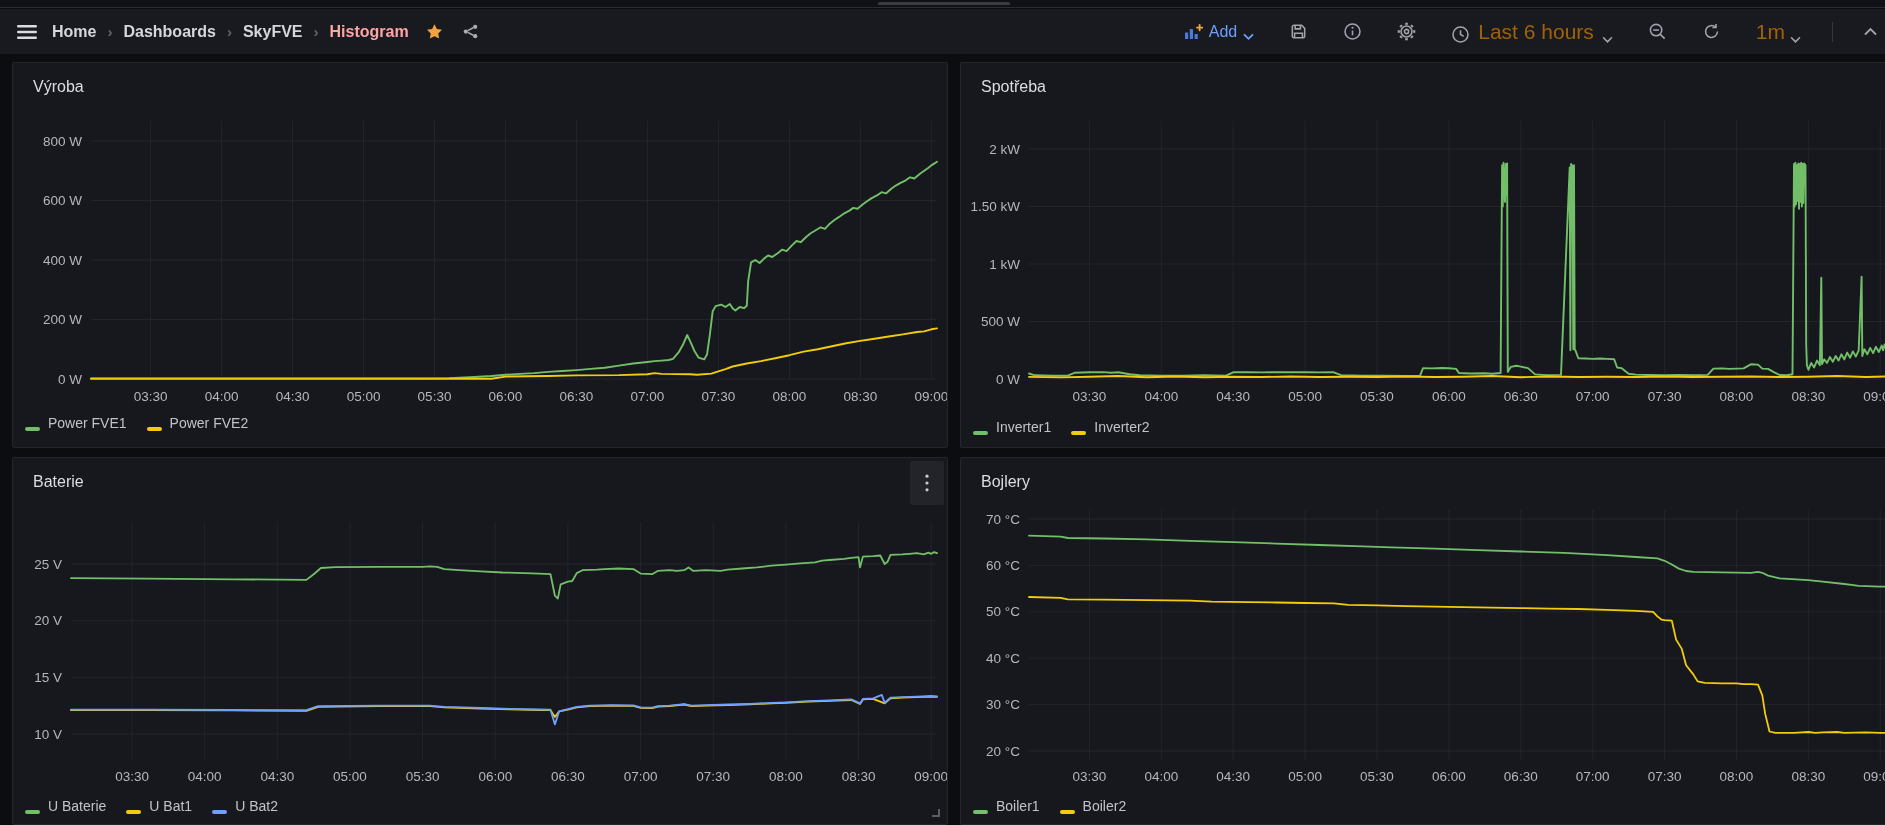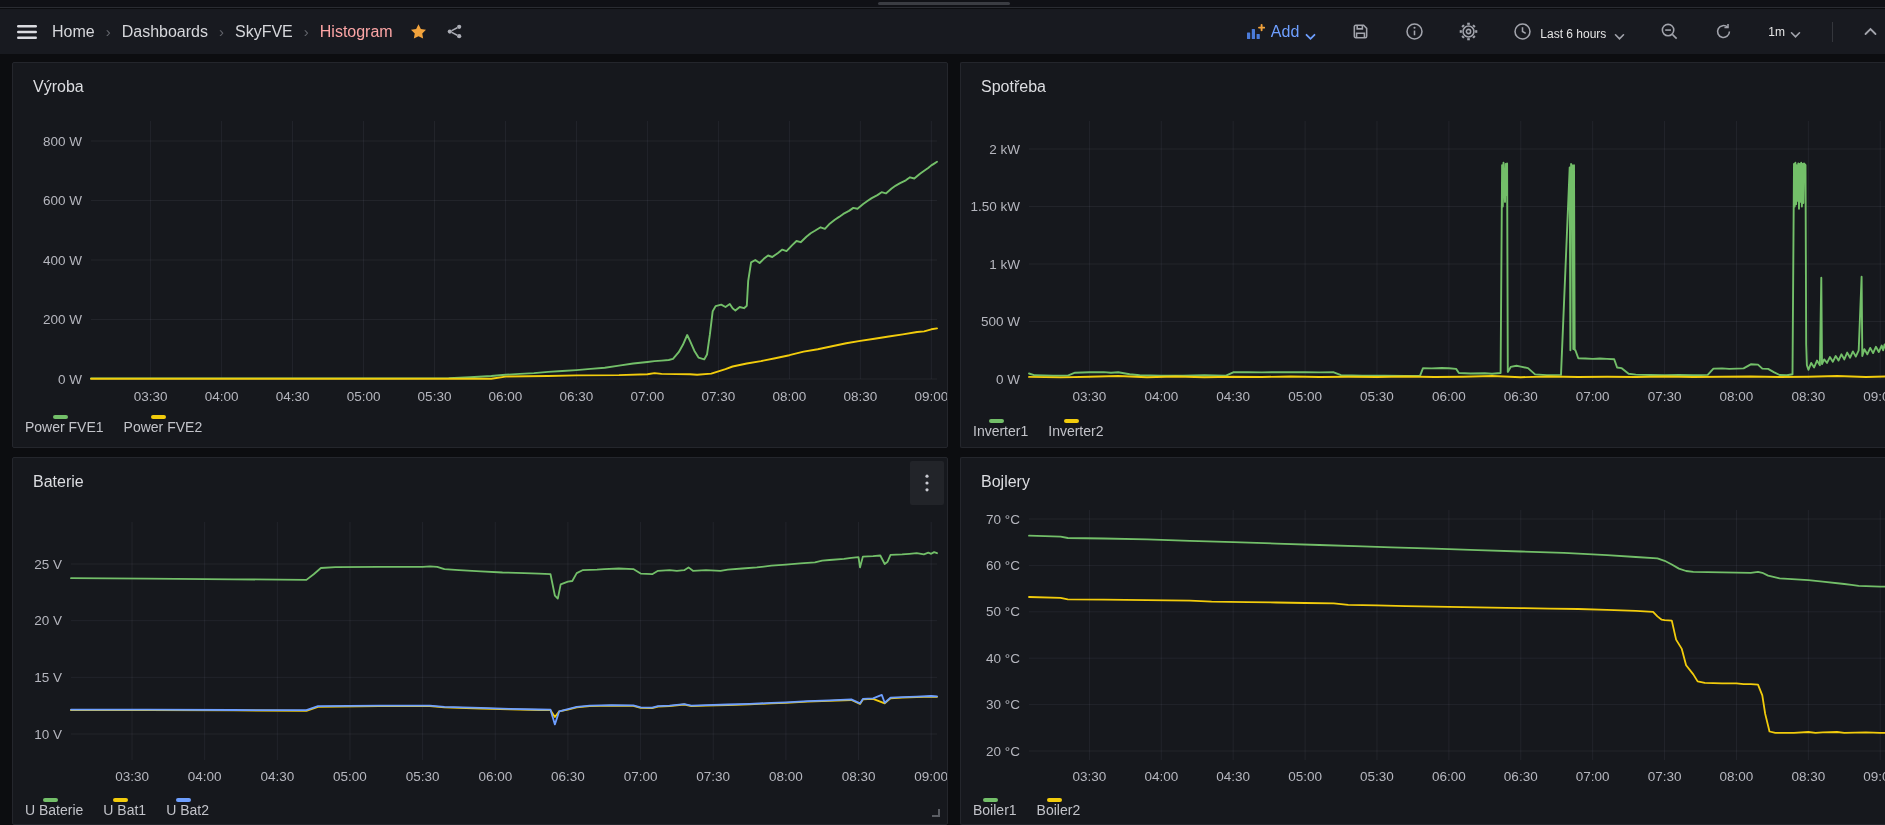--- a/index.html
+++ b/index.html
@@ -9,37 +9,37 @@
     background:#0C0D10; font-family:"Liberation Sans", sans-serif; color:#C9CAD1;
   }
   
   .topstrip { position:absolute; left:0; top:0; width:1885px; height:8px; background:#101116; border-bottom:1px solid #2A2C32; }
   .drag-handle { position:absolute; left:878px; top:2px; width:132px; height:3px; border-radius:2px; background:#3A3C42; }
   
   .nav { position:absolute; left:0; top:9px; width:1885px; height:45px; background:#181A20;
          display:flex; align-items:center; padding:0 8px 0 12px; }
   .icon-btn { background:none; border:none; padding:4px; color:#A2A4AC; display:flex; align-items:flex-end; gap:5px; cursor:pointer; font-family:inherit; }
   .menu-btn { margin-right:10px; }
-  .crumbs { display:flex; align-items:center; gap:11px; font-size:16px; }
+  .crumbs { display:flex; align-items:center; gap:11px; font-size:16px;font-weight:bold; }
   .crumb { color:#D6D7DB; cursor:pointer; }
   .crumb.current { color:#fca5a5; }
   .crumb-sep { color:#62646B; font-size:15px; }
   .star-btn { margin-left:12px; color:#F2A33C; }
   .share-btn { margin-left:10px; }
   .nav-right { margin-left:auto; display:flex; align-items:center; gap:27px; }
   .add-group { color:#6E9FFF; font-size:16px; font-weight:500; gap:6px; }
-  .label-btn { font-size:12px; color:#e5e5e5; }
+  .label-btn { font-size:21px; color:#a16207; }
   .divider { width:1px; height:20px; background:#34363C; }
   
   .panel { position:absolute; background:#16181D; border:1px solid #24262C; border-radius:2px; overflow:hidden; }
   .panel h2 { margin:8px; position:absolute; top:7px; left:12px; font-size:16px; font-weight:500; color:#DCDDE1; cursor:pointer; }
   svg.chart { position:absolute; left:0; top:0; }
   .tick { font-family:"Liberation Sans", sans-serif; font-size:13.5px; fill:#B5B6BE; }
   .legend { position:absolute; left:12px; display:flex; gap:20px; font-size:14px; color:#C2C3C9; align-items:center; }
-  .legend .li { display:flex; align-items:center; cursor:pointer;flex-direction:column; }
+  .legend .li { display:flex; align-items:flex-end; cursor:pointer; }
   .legend .pill { width:15px; height:4px; border-radius:2px; display:inline-block; margin-right:8px; }
   .kebab-btn { position:absolute; top:3px; right:3px; width:34px; height:44px; background:#222429; border:none; border-radius:2px;
                display:flex; align-items:center; justify-content:center; cursor:pointer; }
   .resize-handle { position:absolute; right:7px; top:351px; width:8px; height:8px;
                    border-right:2px solid #5A5D63; border-bottom:2px solid #5A5D63; cursor:nwse-resize; }
 </style>
 </head>
 <body>
 
 <div class="topstrip">

